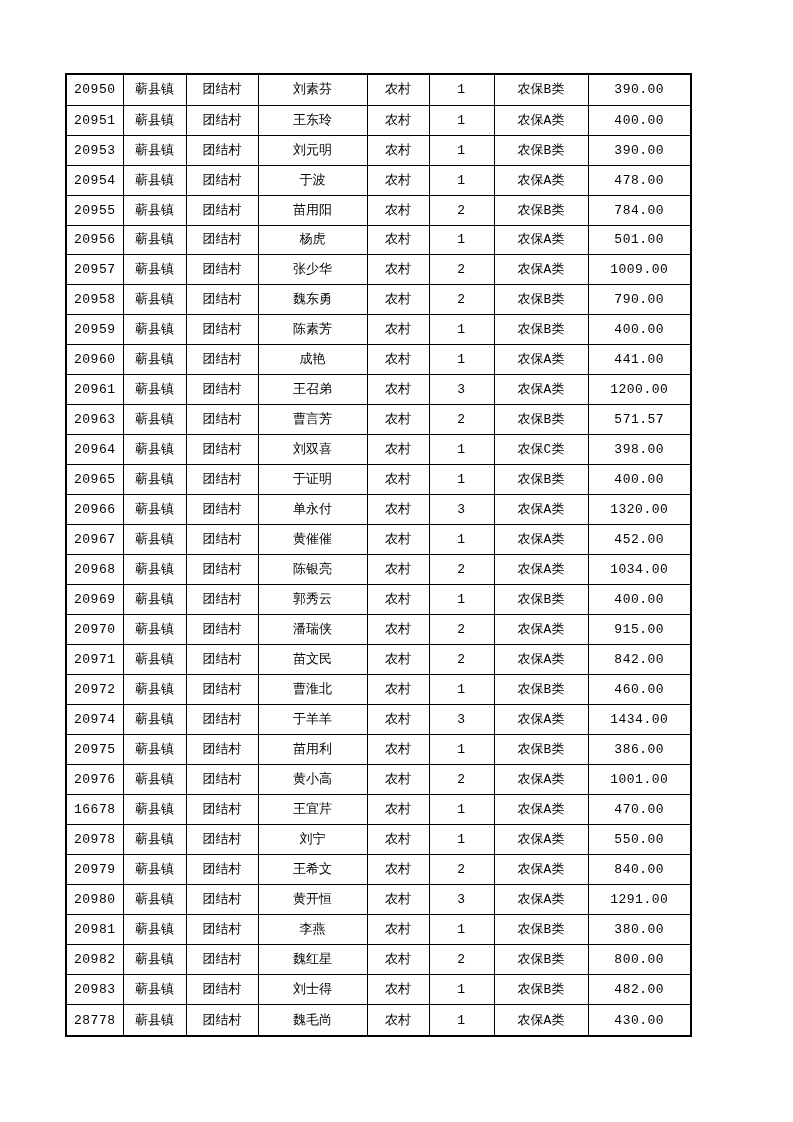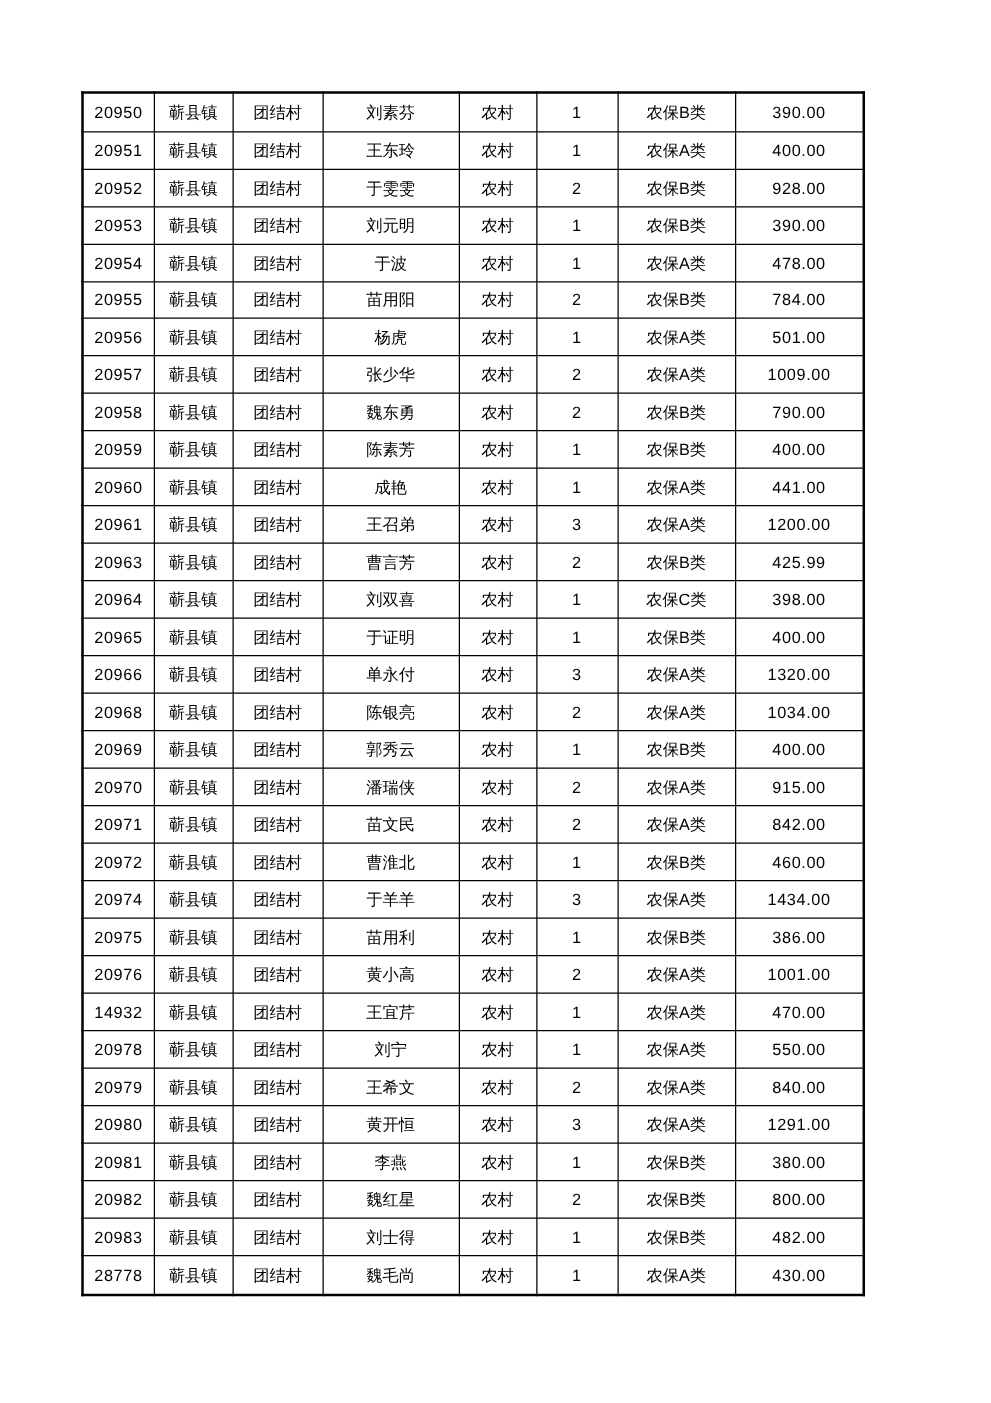--- a/index.html
+++ b/index.html
@@ -16,21 +16,21 @@
   }
   table.roster {
     position: absolute;
     left: 65px;
     top: 73px;
     width: 625px;
     height: 964px;
     border-collapse: collapse;
     table-layout: fixed;
     border: 2px solid #000000;
-    font-family: Liberation Sans, sans-serif;
+    font-family: Liberation Mono, monospace;
     font-size: 13px;
     color: #000000;
   }
   table.roster td {
     border: 1px solid #000000;
     text-align: center;
     vertical-align: middle;
     padding: 0;
     white-space: nowrap;
     overflow: hidden;
@@ -72,30 +72,20 @@
           <td class="serial-cell">20951</td>
           <td class="town-cell">蕲县镇</td>
           <td class="village-cell">团结村</td>
           <td class="name-cell">王东玲</td>
           <td class="residence-cell">农村</td>
           <td class="count-cell">1</td>
           <td class="category-cell">农保A类</td>
           <td class="amount-cell">400.00</td>
         </tr>
         <tr>
-          <td class="serial-cell">20952</td>
-          <td class="town-cell">蕲县镇</td>
-          <td class="village-cell">团结村</td>
-          <td class="name-cell">于雯雯</td>
-          <td class="residence-cell">农村</td>
-          <td class="count-cell">2</td>
-          <td class="category-cell">农保B类</td>
-          <td class="amount-cell">928.00</td>
-        </tr>
-        <tr>
           <td class="serial-cell">20953</td>
           <td class="town-cell">蕲县镇</td>
           <td class="village-cell">团结村</td>
           <td class="name-cell">刘元明</td>
           <td class="residence-cell">农村</td>
           <td class="count-cell">1</td>
           <td class="category-cell">农保B类</td>
           <td class="amount-cell">390.00</td>
         </tr>
         <tr>
@@ -179,21 +169,21 @@
           <td class="amount-cell">1200.00</td>
         </tr>
         <tr>
           <td class="serial-cell">20963</td>
           <td class="town-cell">蕲县镇</td>
           <td class="village-cell">团结村</td>
           <td class="name-cell">曹言芳</td>
           <td class="residence-cell">农村</td>
           <td class="count-cell">2</td>
           <td class="category-cell">农保B类</td>
-          <td class="amount-cell">425.99</td>
+          <td class="amount-cell">571.57</td>
         </tr>
         <tr>
           <td class="serial-cell">20964</td>
           <td class="town-cell">蕲县镇</td>
           <td class="village-cell">团结村</td>
           <td class="name-cell">刘双喜</td>
           <td class="residence-cell">农村</td>
           <td class="count-cell">1</td>
           <td class="category-cell">农保C类</td>
           <td class="amount-cell">398.00</td>
@@ -212,20 +202,30 @@
           <td class="serial-cell">20966</td>
           <td class="town-cell">蕲县镇</td>
           <td class="village-cell">团结村</td>
           <td class="name-cell">单永付</td>
           <td class="residence-cell">农村</td>
           <td class="count-cell">3</td>
           <td class="category-cell">农保A类</td>
           <td class="amount-cell">1320.00</td>
         </tr>
         <tr>
+          <td class="serial-cell">20967</td>
+          <td class="town-cell">蕲县镇</td>
+          <td class="village-cell">团结村</td>
+          <td class="name-cell">黄催催</td>
+          <td class="residence-cell">农村</td>
+          <td class="count-cell">1</td>
+          <td class="category-cell">农保A类</td>
+          <td class="amount-cell">452.00</td>
+        </tr>
+        <tr>
           <td class="serial-cell">20968</td>
           <td class="town-cell">蕲县镇</td>
           <td class="village-cell">团结村</td>
           <td class="name-cell">陈银亮</td>
           <td class="residence-cell">农村</td>
           <td class="count-cell">2</td>
           <td class="category-cell">农保A类</td>
           <td class="amount-cell">1034.00</td>
         </tr>
         <tr>
@@ -292,21 +292,21 @@
           <td class="serial-cell">20976</td>
           <td class="town-cell">蕲县镇</td>
           <td class="village-cell">团结村</td>
           <td class="name-cell">黄小高</td>
           <td class="residence-cell">农村</td>
           <td class="count-cell">2</td>
           <td class="category-cell">农保A类</td>
           <td class="amount-cell">1001.00</td>
         </tr>
         <tr>
-          <td class="serial-cell">14932</td>
+          <td class="serial-cell">16678</td>
           <td class="town-cell">蕲县镇</td>
           <td class="village-cell">团结村</td>
           <td class="name-cell">王宜芹</td>
           <td class="residence-cell">农村</td>
           <td class="count-cell">1</td>
           <td class="category-cell">农保A类</td>
           <td class="amount-cell">470.00</td>
         </tr>
         <tr>
           <td class="serial-cell">20978</td>

